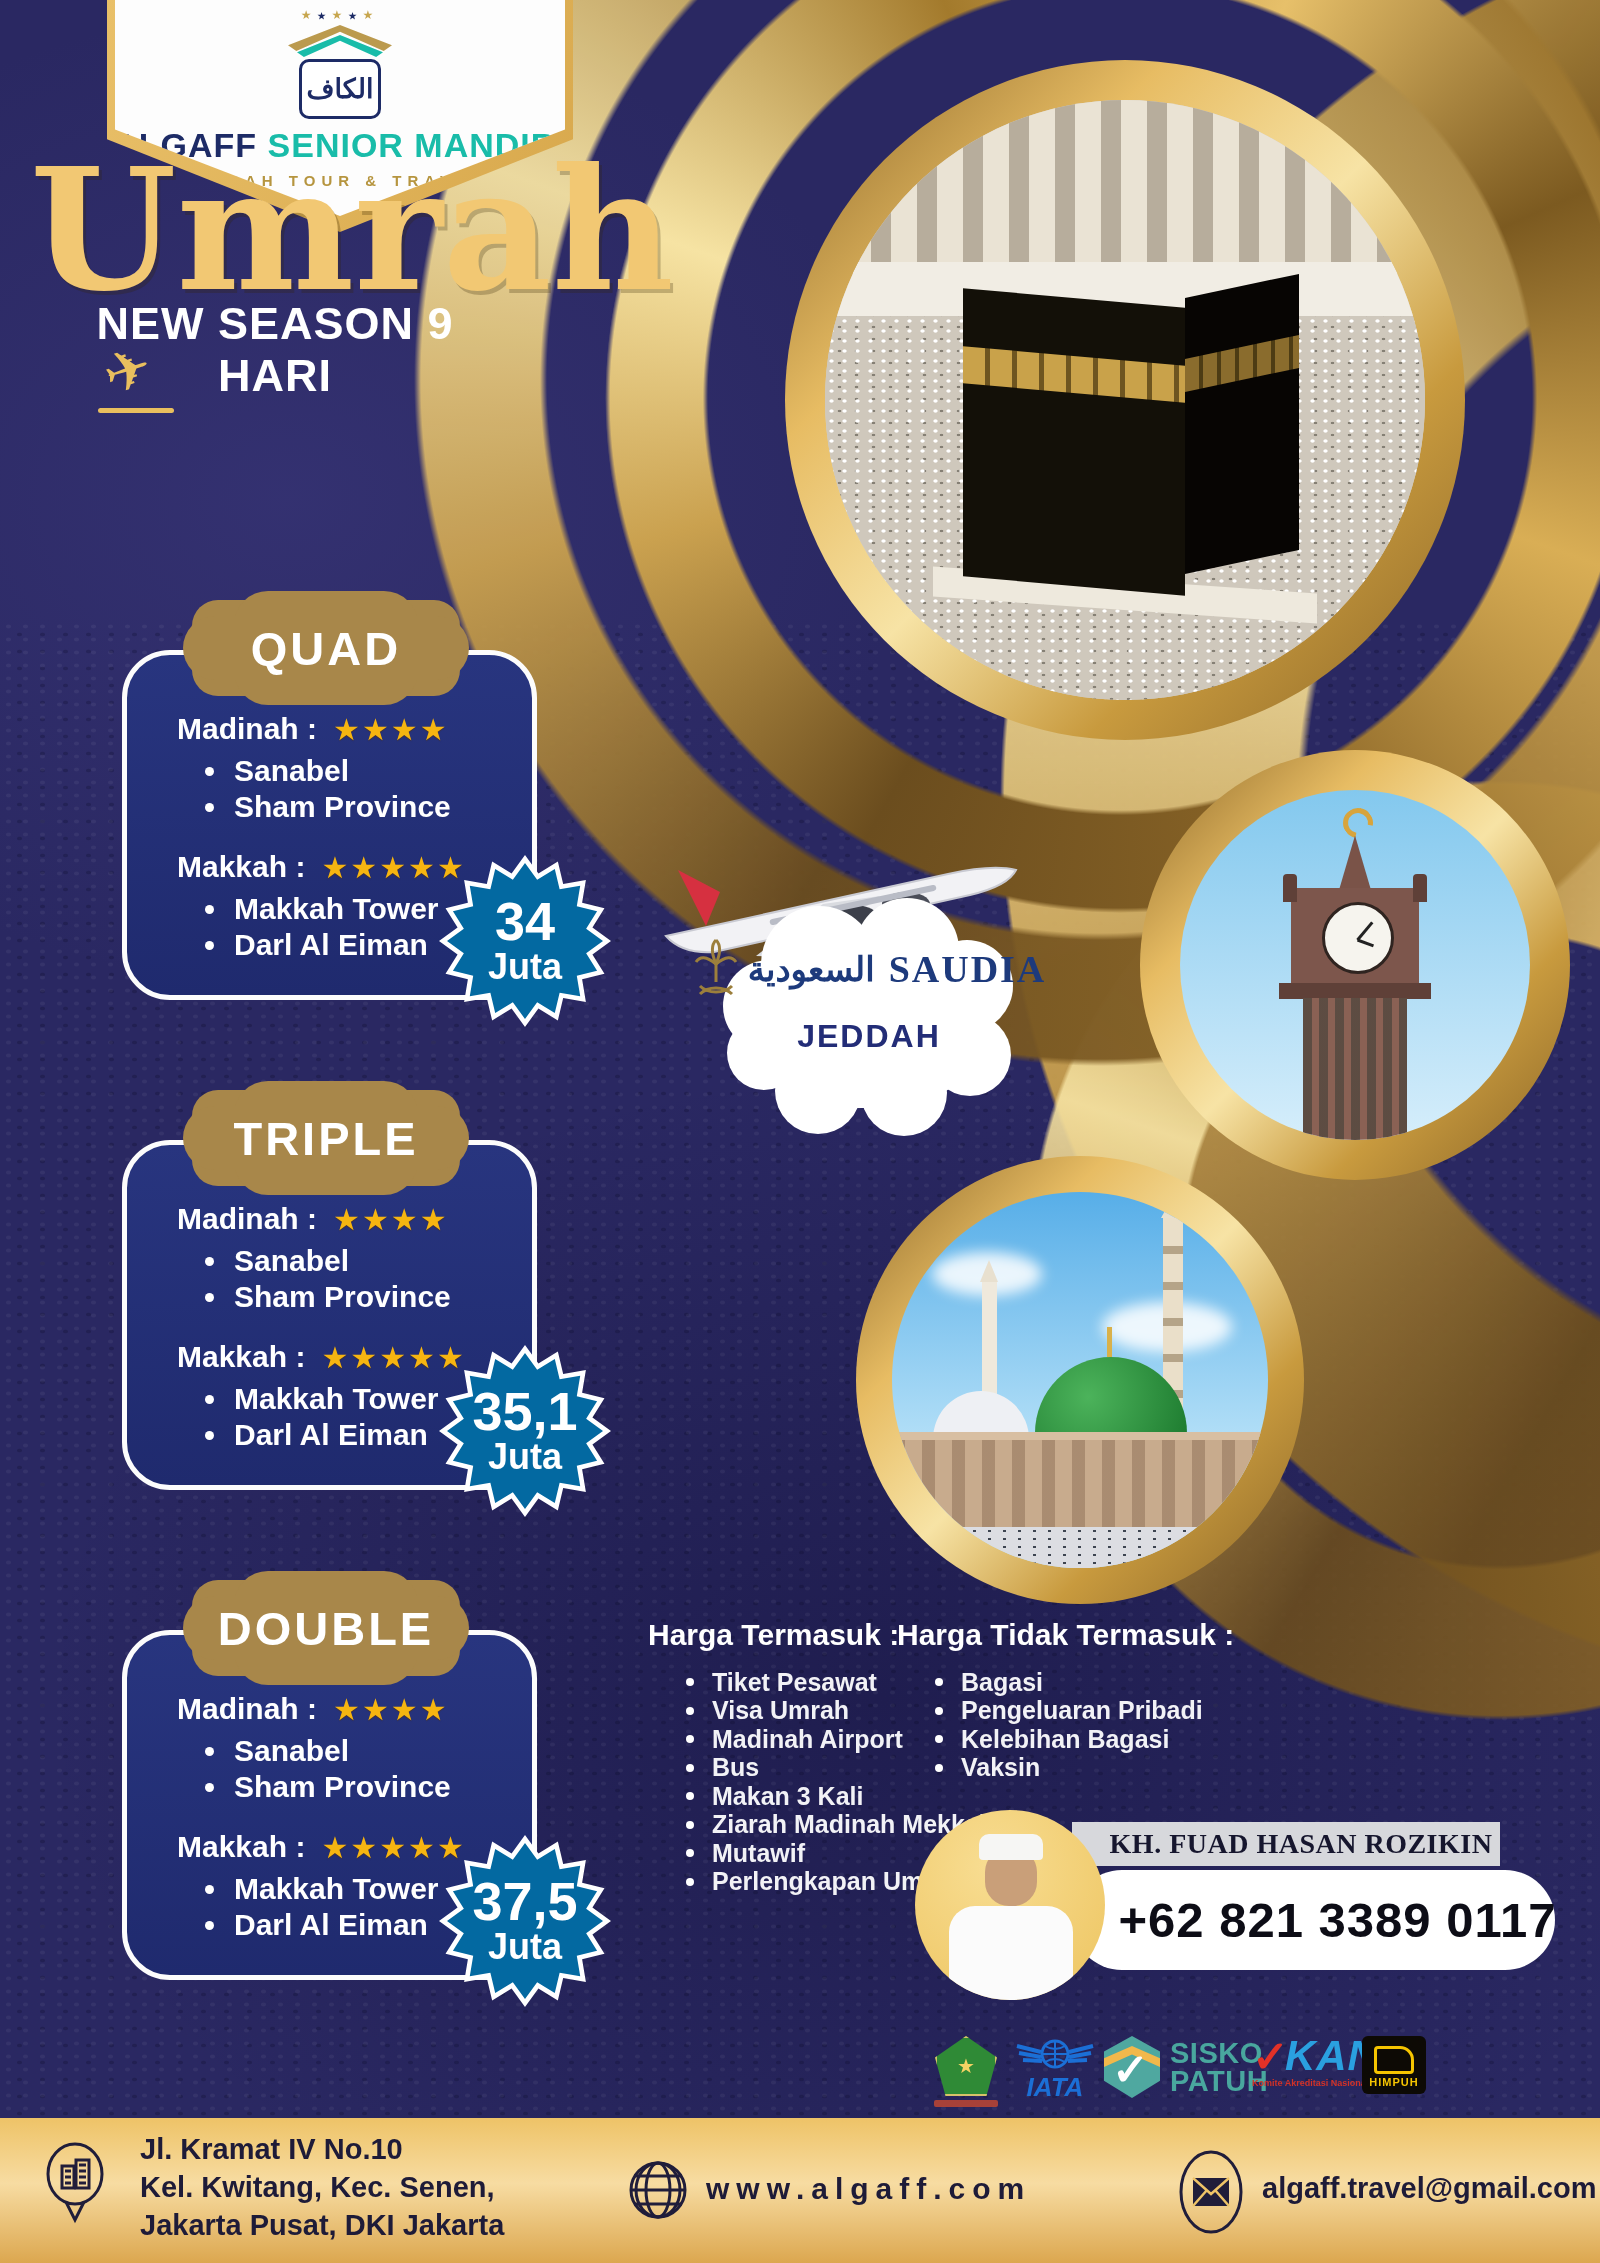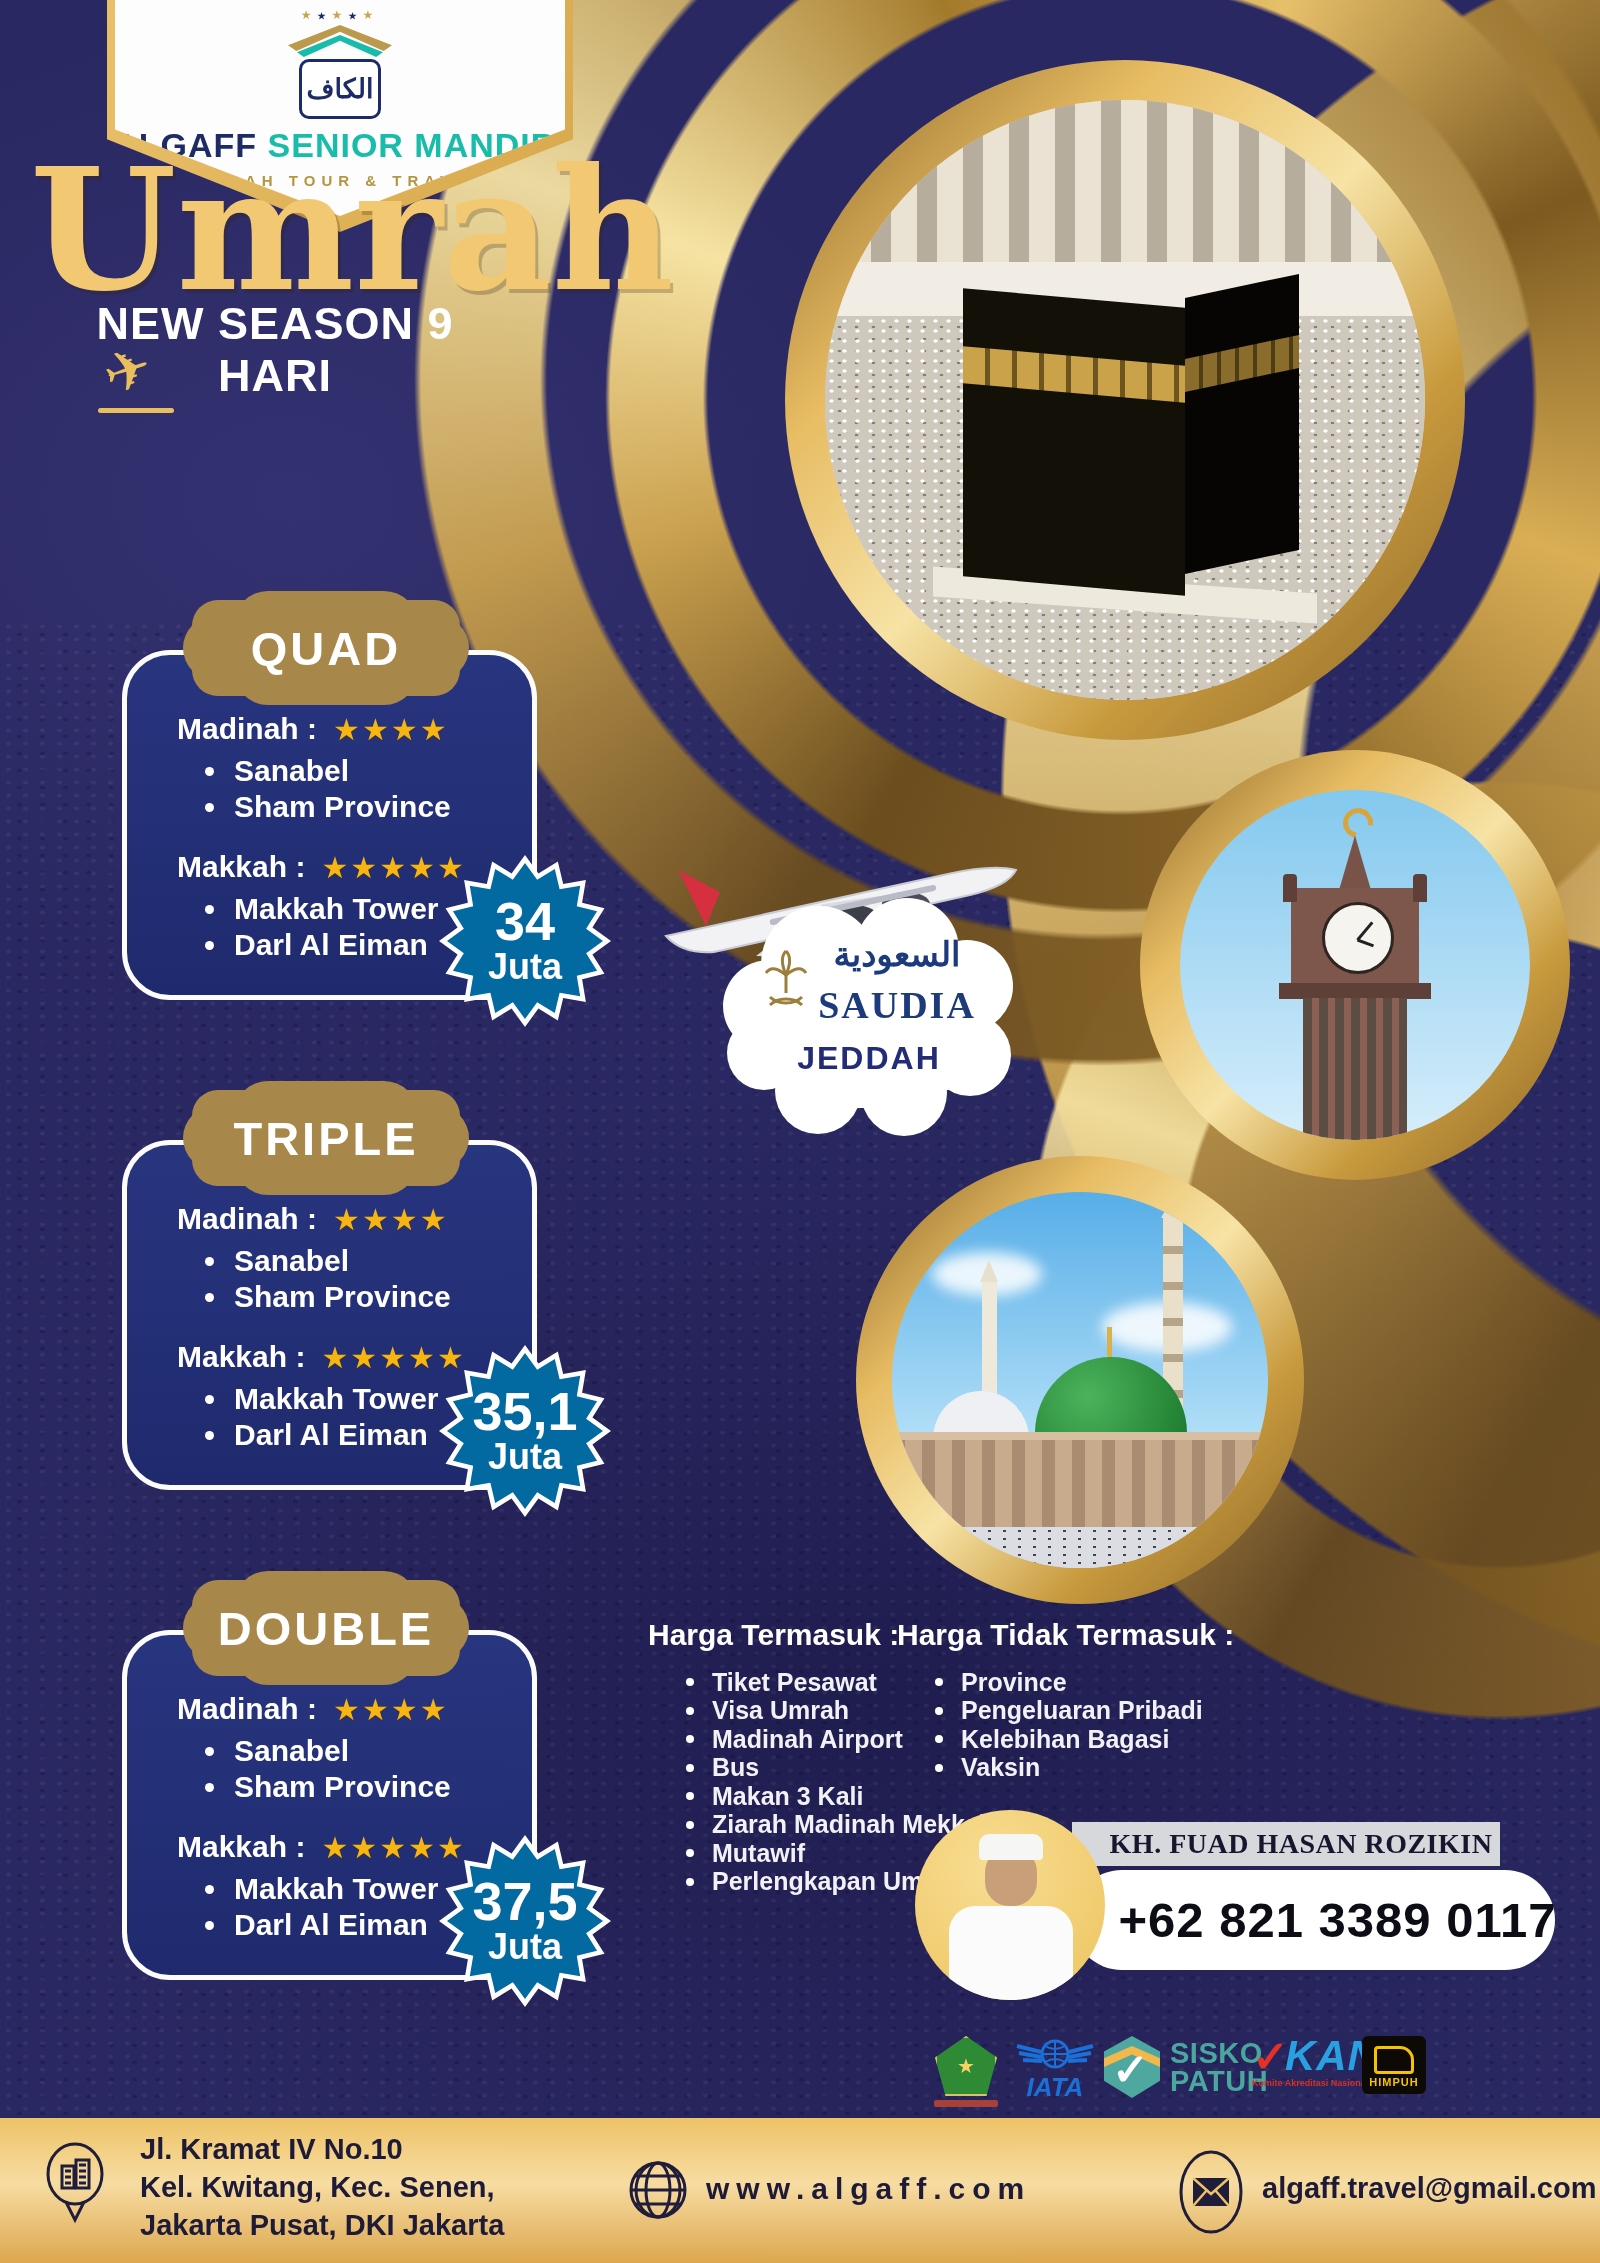--- a/index.html
+++ b/index.html
@@ -114,21 +114,21 @@
   .cloud .c2{left:38px;top:8px;width:116px;height:116px;}
   .cloud .c3{left:132px;top:0;width:104px;height:104px;}
   .cloud .c4{left:198px;top:42px;width:92px;height:92px;}
   .cloud .c5{left:206px;top:116px;width:82px;height:82px;}
   .cloud .c6{left:138px;top:152px;width:86px;height:86px;}
   .cloud .c7{left:52px;top:150px;width:86px;height:86px;}
   .cloud .c8{left:4px;top:118px;width:74px;height:74px;}
   .cloud .core{left:28px;top:30px;width:236px;height:180px;border-radius:45%;}
   .cloud-content{position:absolute;left:0;top:38px;width:292px;display:flex;flex-direction:column;align-items:center;}
   .saudia-row{display:flex;align-items:center;gap:8px;}
-  .saudia-col{display:flex;flex-direction:column;align-items:center;gap:14px;}
+  .saudia-col{display:flex;flex-direction:row;align-items:center;gap:14px;}
   .saudia-arabic{font-size:34px;color:#1d3a7c;font-weight:bold;line-height:36px;}
   .saudia-name{font-family:"Liberation Serif",serif;font-size:38px;font-weight:bold;letter-spacing:2px;color:#1d3a7c;line-height:38px;}
   .saudia-city{margin-top:16px;font-size:32px;font-weight:800;color:#232d77;letter-spacing:2px;}
   
   .pkg{position:absolute;left:95px;width:560px;height:450px;}
   .pkg-quad{top:600px;} .pkg-triple{top:1090px;} .pkg-double{top:1580px;}
   .pkg-card{position:absolute;left:27px;top:50px;width:405px;height:340px;
     background:linear-gradient(#28357f,#1f2a6e);border:5px solid #fcfcfc;border-radius:48px;}
   .pkg-banner{position:absolute;left:97px;top:0;width:268px;height:96px;background:#a8874a;border-radius:26px;z-index:2;}
   .pkg-banner::before{content:'';position:absolute;inset:-9px 42px;background:inherit;border-radius:34px;}
@@ -487,21 +487,21 @@
           <span>Perlengkapan Umrah</span>
         </li>
     </ul>
   </div>
 
   <div class="price-list exc">
     <h3>Harga Tidak Termasuk :</h3>
     <ul>
       <li>
           <span class="dot"></span>
-          <span>Province</span>
+          <span>Bagasi</span>
         </li>
       <li>
           <span class="dot"></span>
           <span>Pengeluaran Pribadi</span>
         </li>
       <li>
           <span class="dot"></span>
           <span>Kelebihan Bagasi</span>
         </li>
       <li>

